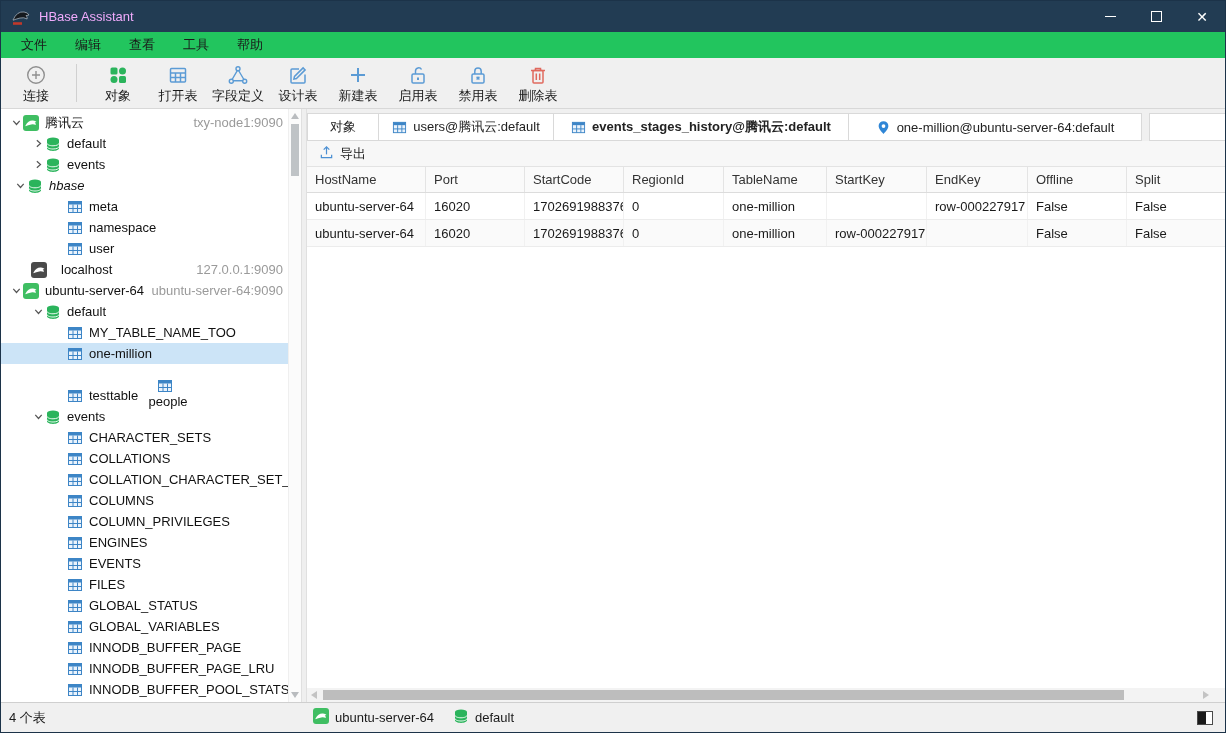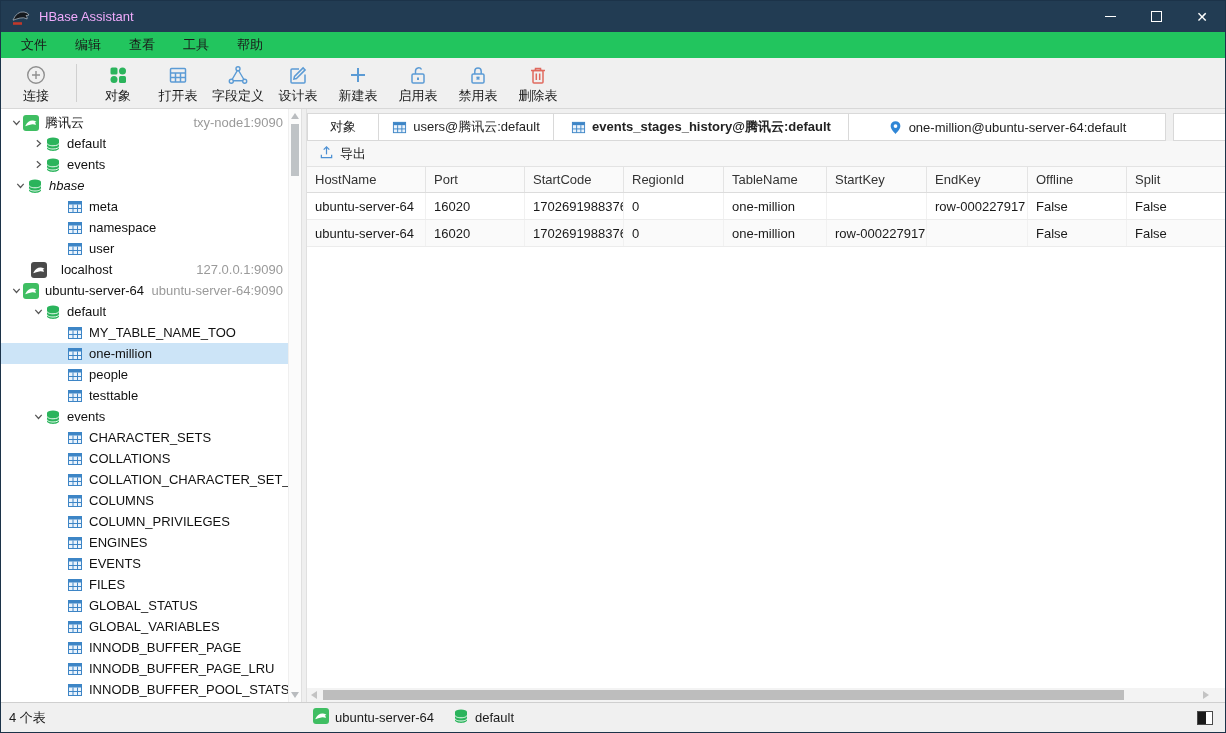--- a/index.html
+++ b/index.html
@@ -374,21 +374,21 @@
             <span class="tree-arrow"></span>
             <span class="node-icon">
               <svg viewBox="0 0 16 16">
                 <rect x="1.5" y="2.5" width="13" height="11" fill="#eaf3fc" stroke="#3d85c6"></rect>
                 <path d="M1.5 2.5h13v3h-13z" fill="#3d85c6"></path>
                 <path d="M6 5.5v8M10.5 5.5v8M1.5 9.5h13" stroke="#3d85c6" fill="none"></path>
               </svg>
             </span>
             <span class="tree-label">one-million</span>
           </div>
-          <div class="tree-row" style="padding-left: 52px;">
+          <div class="tree-row" style="padding-left: 52px; flex-direction: column;">
             <span class="tree-arrow"></span>
             <span class="node-icon">
               <svg viewBox="0 0 16 16">
                 <rect x="1.5" y="2.5" width="13" height="11" fill="#eaf3fc" stroke="#3d85c6"></rect>
                 <path d="M1.5 2.5h13v3h-13z" fill="#3d85c6"></path>
                 <path d="M6 5.5v8M10.5 5.5v8M1.5 9.5h13" stroke="#3d85c6" fill="none"></path>
               </svg>
             </span>
             <span class="tree-label">people</span>
           </div>
@@ -588,21 +588,21 @@
           <div class="tab" style="width: 296px; font-weight: bold;">
             <span class="tab-icon">
               <svg viewBox="0 0 16 16">
                 <rect x="1.5" y="2.5" width="13" height="11" fill="#eaf3fc" stroke="#3d85c6"></rect>
                 <path d="M1.5 2.5h13v3h-13z" fill="#3d85c6"></path>
                 <path d="M6 5.5v8M10.5 5.5v8M1.5 9.5h13" stroke="#3d85c6" fill="none"></path>
               </svg>
             </span>
             <span class="tab-label">events_stages_history@腾讯云:default</span>
           </div>
-          <div class="tab active" style="width: 318px;">
+          <div class="tab active" style="width: 294px;">
             <span class="tab-icon">
               <svg viewBox="0 0 16 16">
                 <path d="M8 1.2a5.2 5.2 0 0 1 5.2 5.2C13.2 10 8 14.8 8 14.8S2.8 10 2.8 6.4A5.2 5.2 0 0 1 8 1.2z" fill="#2f86d6"></path>
                 <circle cx="8" cy="6.4" r="2" fill="#fff"></circle>
               </svg>
             </span>
             <span class="tab-label">one-million@ubuntu-server-64:default</span>
           </div>
           <div class="tab-empty"></div>
         </div>

